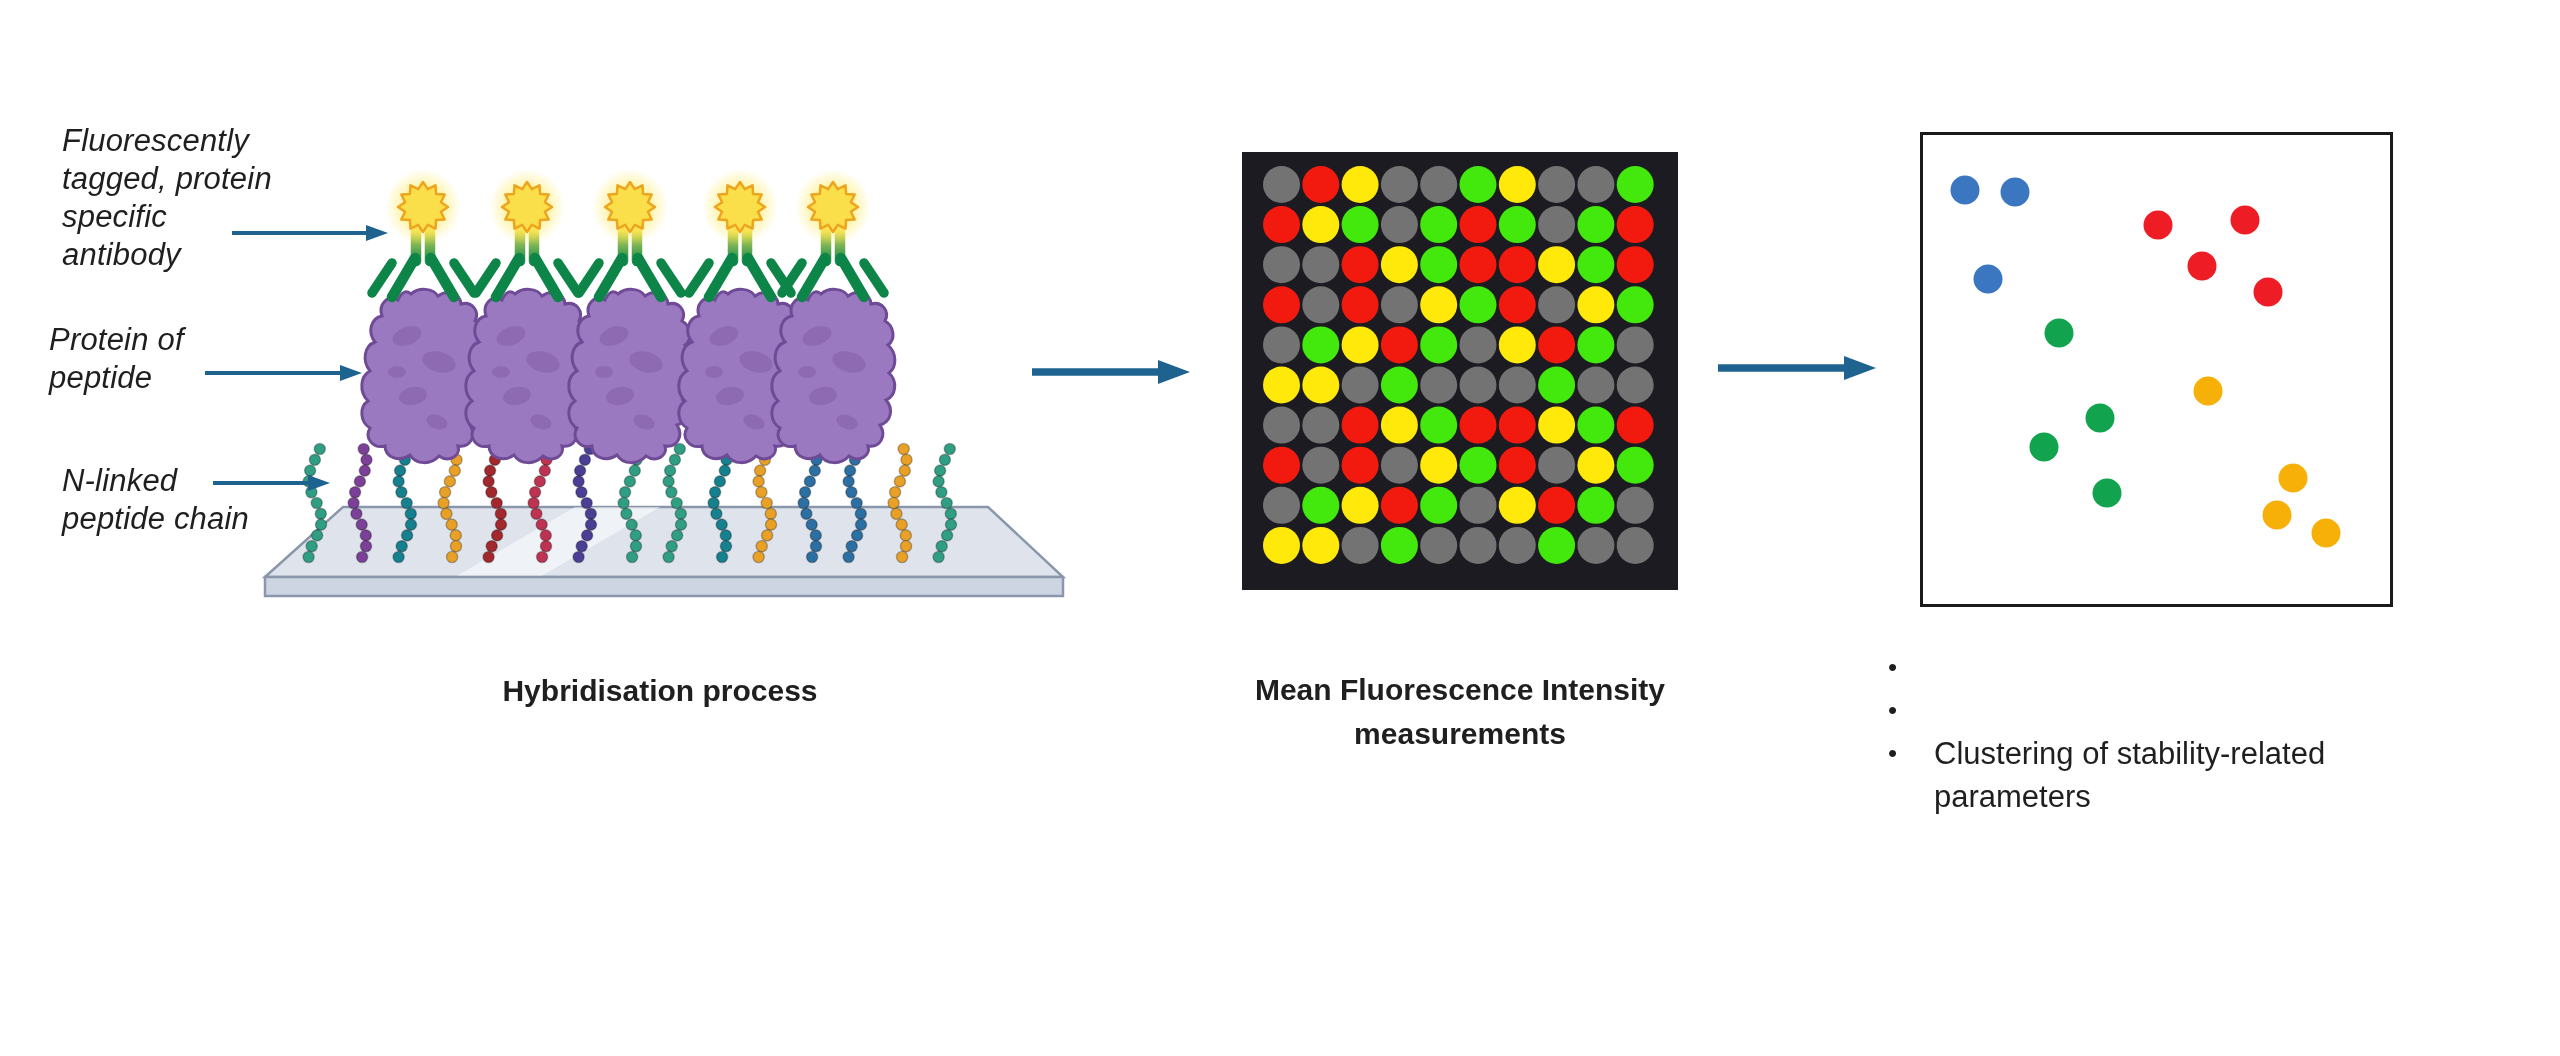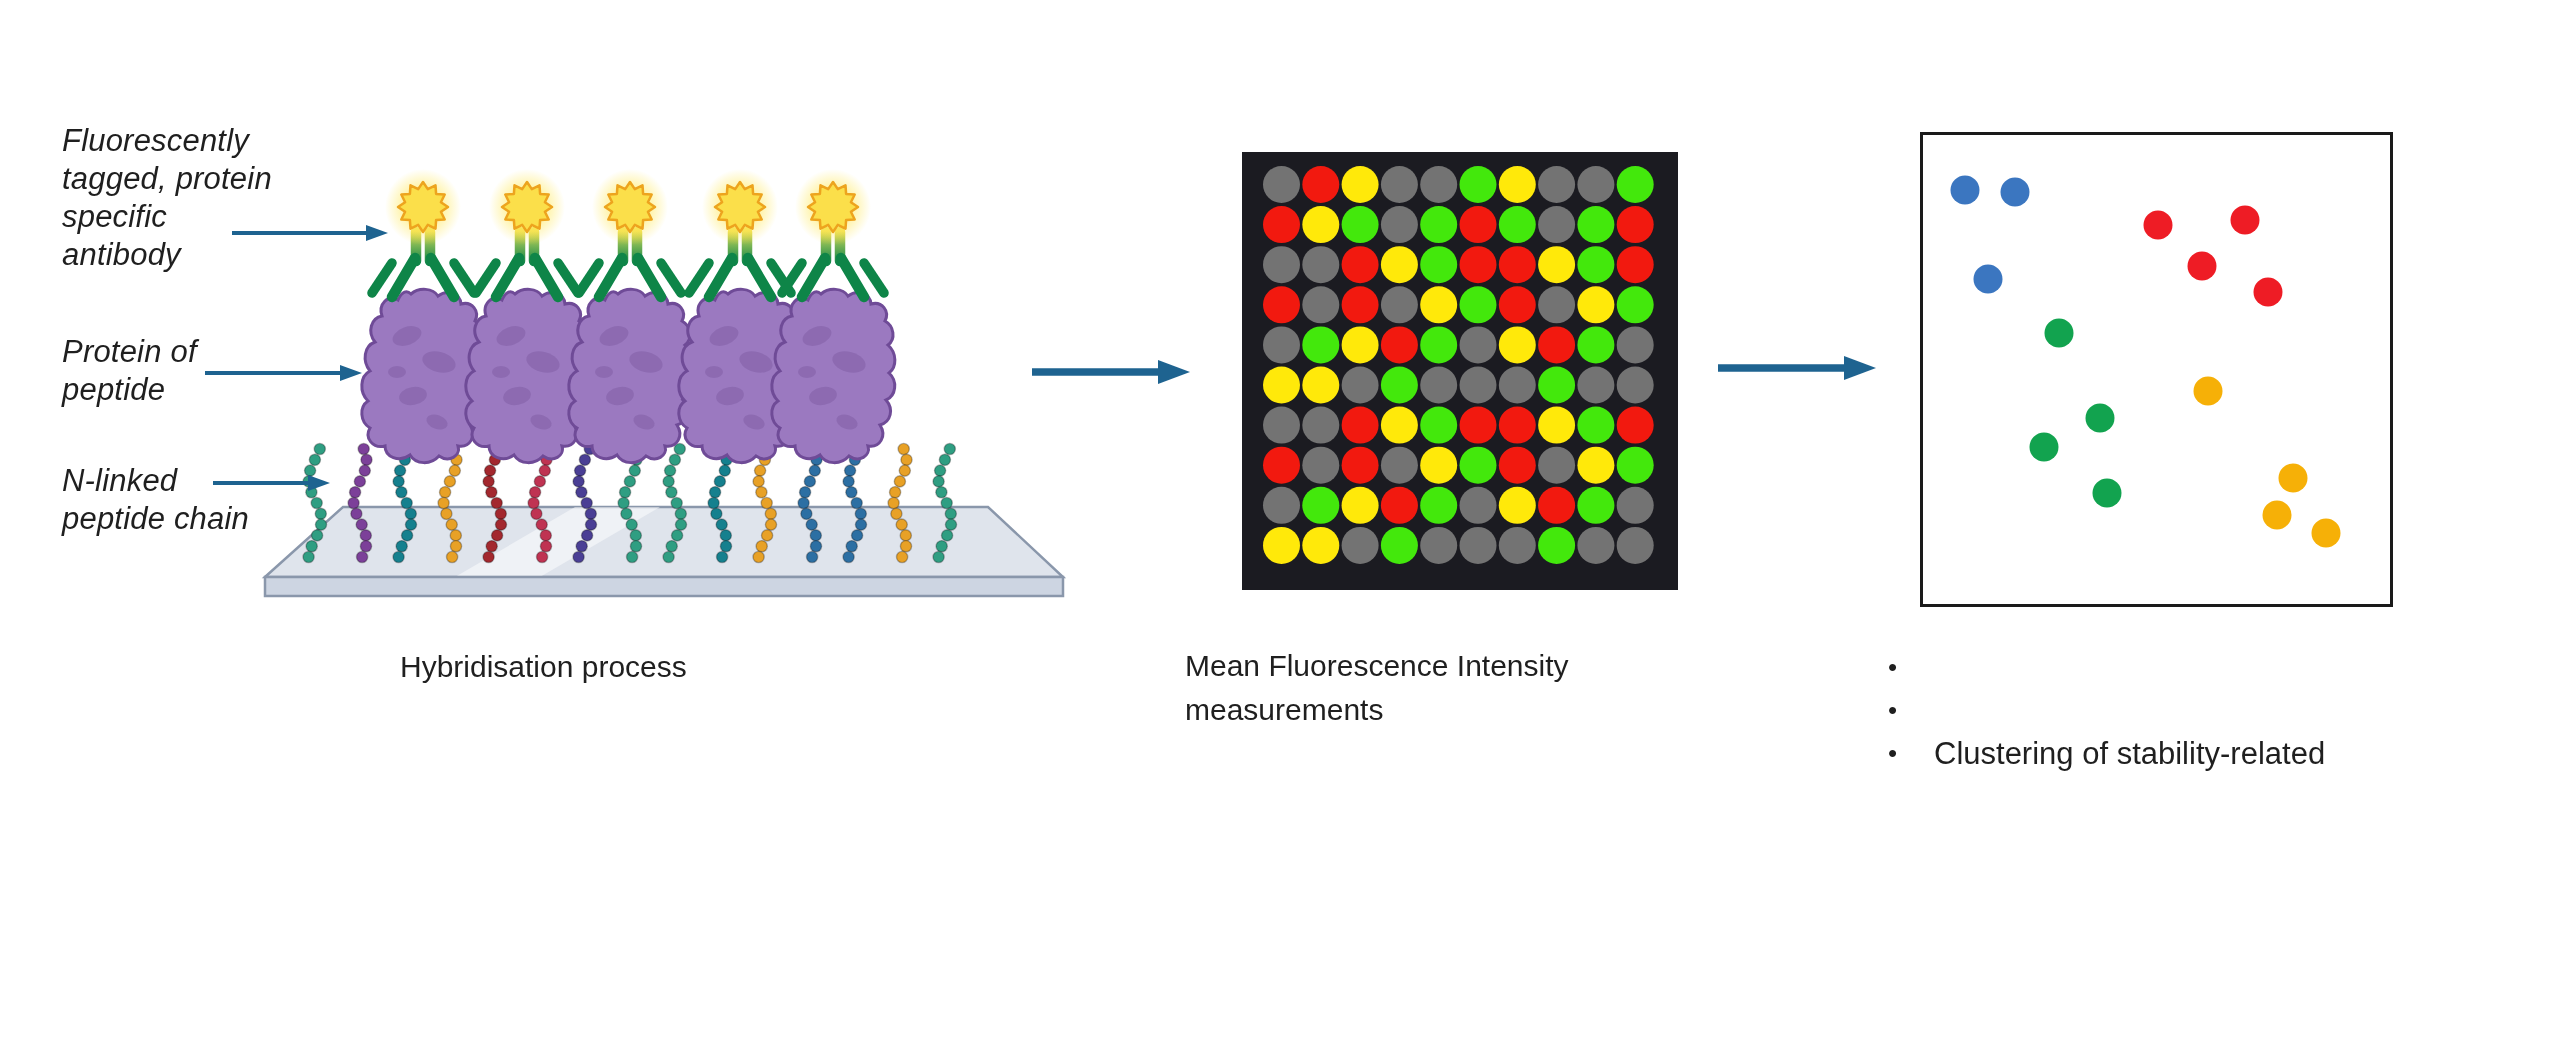--- a/index.html
+++ b/index.html
@@ -3,23 +3,23 @@
 <meta charset="utf-8">
 <style>
   html,body{margin:0;padding:0;background:#ffffff;}
   .stage{
     position:relative;width:2560px;height:1056px;background:#ffffff;overflow:hidden;
     font-family:"Liberation Sans", sans-serif;color:#1f1f1f;
   }
   .lbl{position:absolute;font-size:31px;line-height:38px;font-weight:500;letter-spacing:0.2px;}
   .lbl .tline{white-space:nowrap;font-style:italic;}
   #label-antibody{left:62px;top:122px;}
-  #label-protein{left:62px;top:321px;margin-top:12px;}
+  #label-protein{left:49px;top:321px;}
   #label-peptide{left:62px;top:462px;}
-  .caption{position:absolute;font-size:30px;line-height:44px;font-weight:400;}
+  .caption{position:absolute;font-size:30px;line-height:44px;font-weight:700;text-align:center;margin-top:24px;}
   #caption-left{left:400px;top:645px;width:520px;}
   #caption-middle{left:1185px;top:644px;width:550px;}
   #art{position:absolute;left:0;top:0;pointer-events:none;}
   #array-svg{position:absolute;left:1242px;top:152px;}
   #scatter-box{
     position:absolute;left:1920px;top:132px;width:473px;height:475px;
     border:3px solid #1a1a1a;box-sizing:border-box;background:#ffffff;
   }
   .dot{position:absolute;width:29px;height:29px;border-radius:50%;transform:translate(-50%,-50%);}
   #bullet-list{position:absolute;left:1882px;top:646px;width:520px;font-size:31px;line-height:43px;}
@@ -506,17 +506,18 @@
         <div class="bullet-text">
         </div>
       </div>
       <div class="bullet-row">
         <div class="bullet-mark">•</div>
       </div>
       <div class="bullet-row">
         <div class="bullet-mark">•</div>
         <div class="bullet-text">
           <div class="tline">Clustering of stability-related</div>
+          <div class="tline">parameters</div>
         </div>
       </div>
     </div>
 
 </div>
 
 </body></html>

